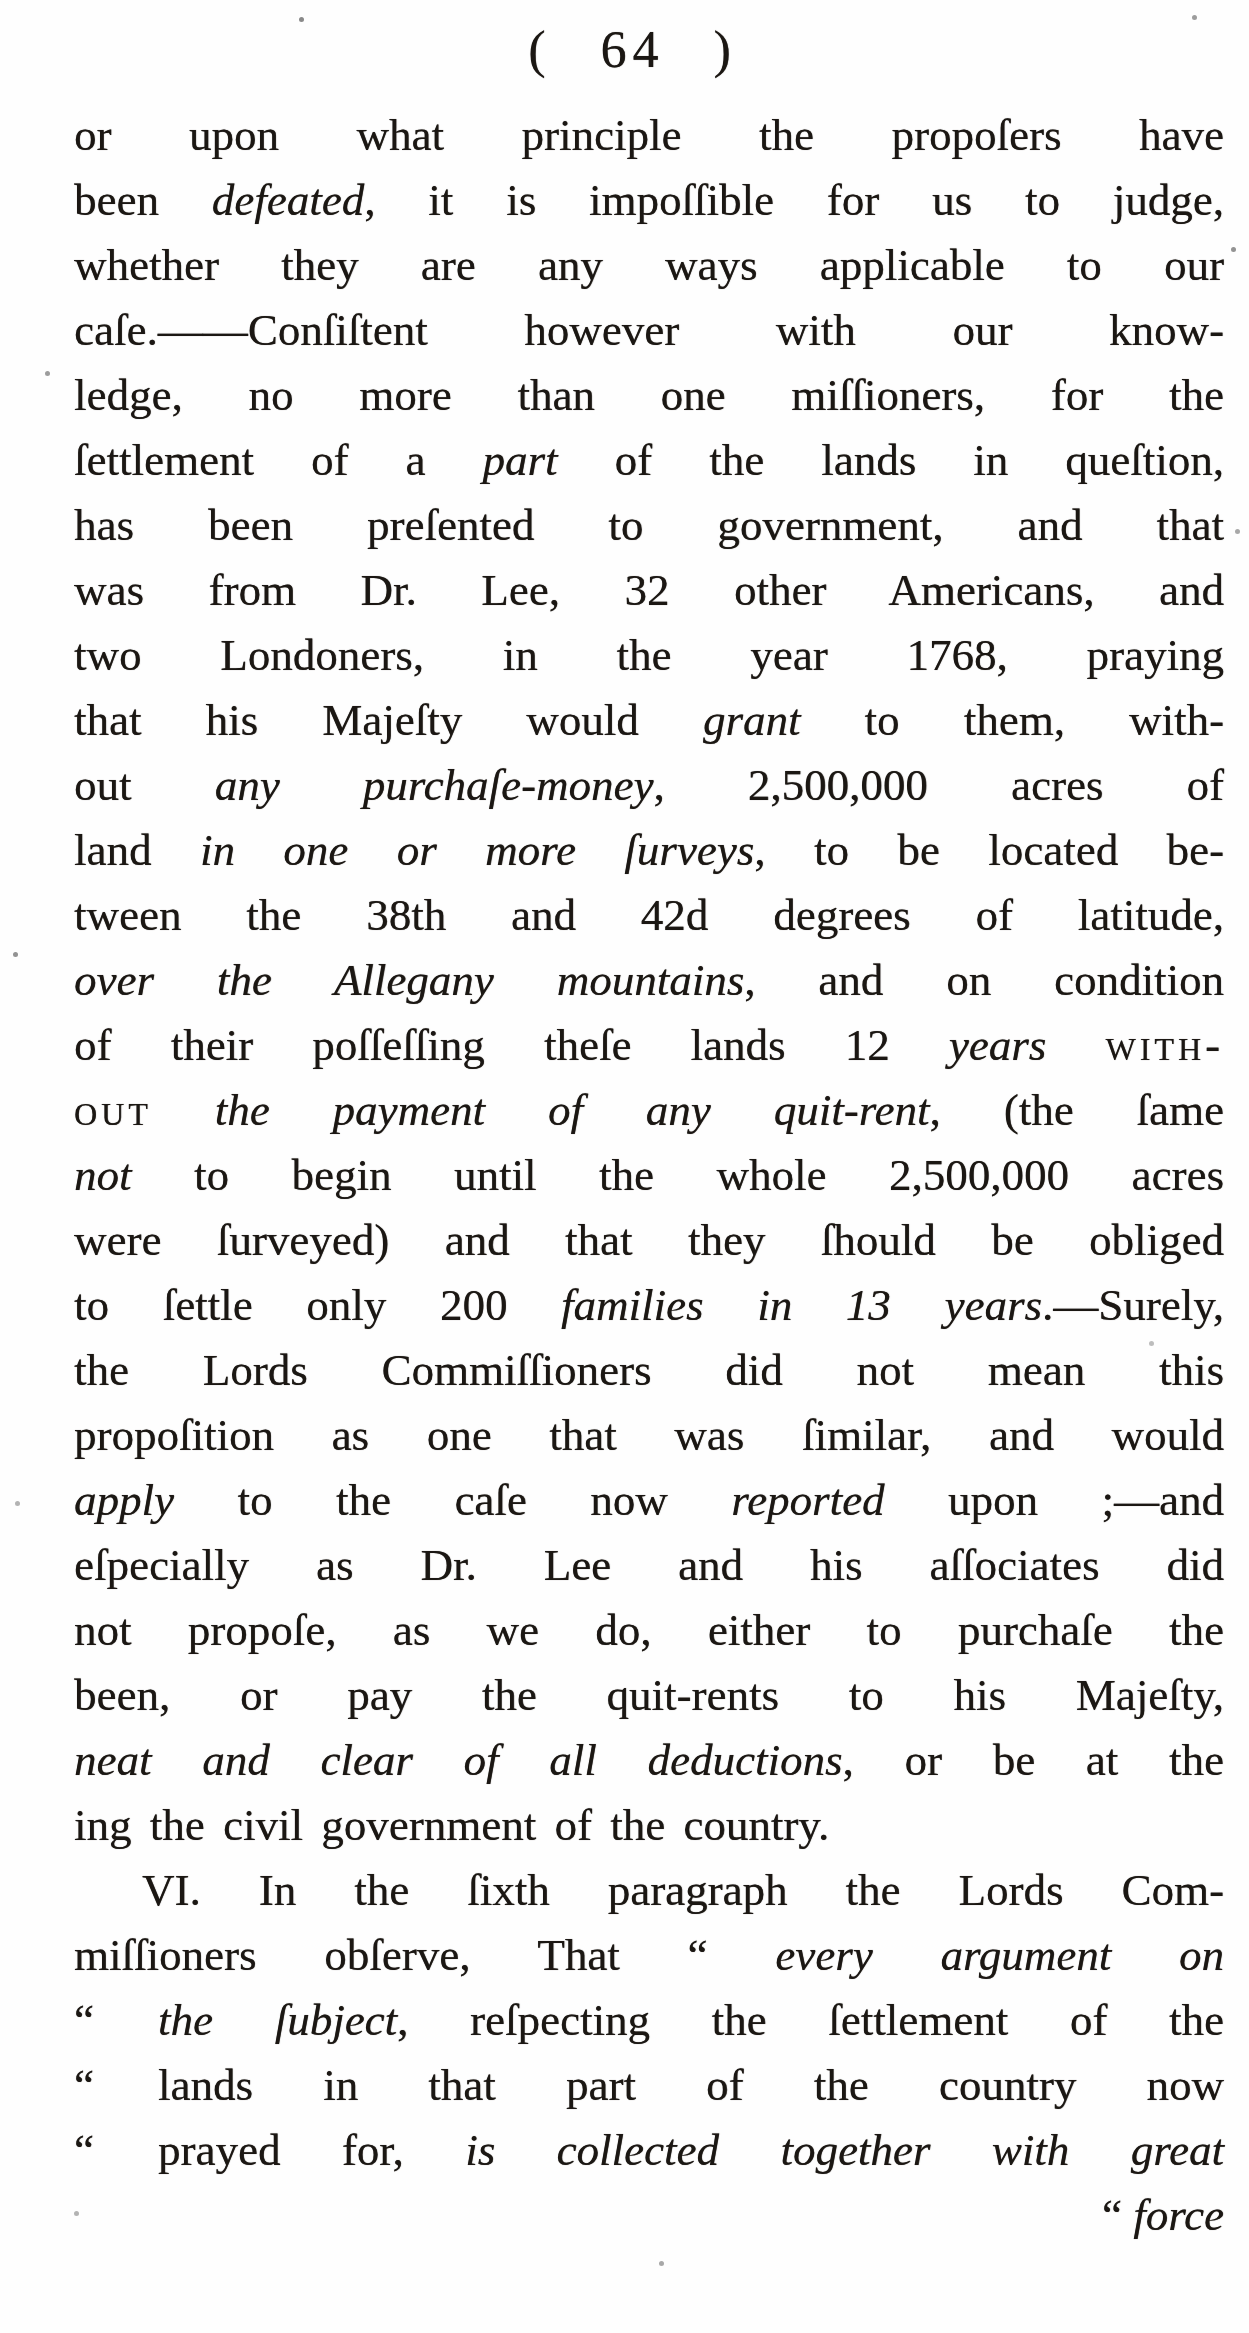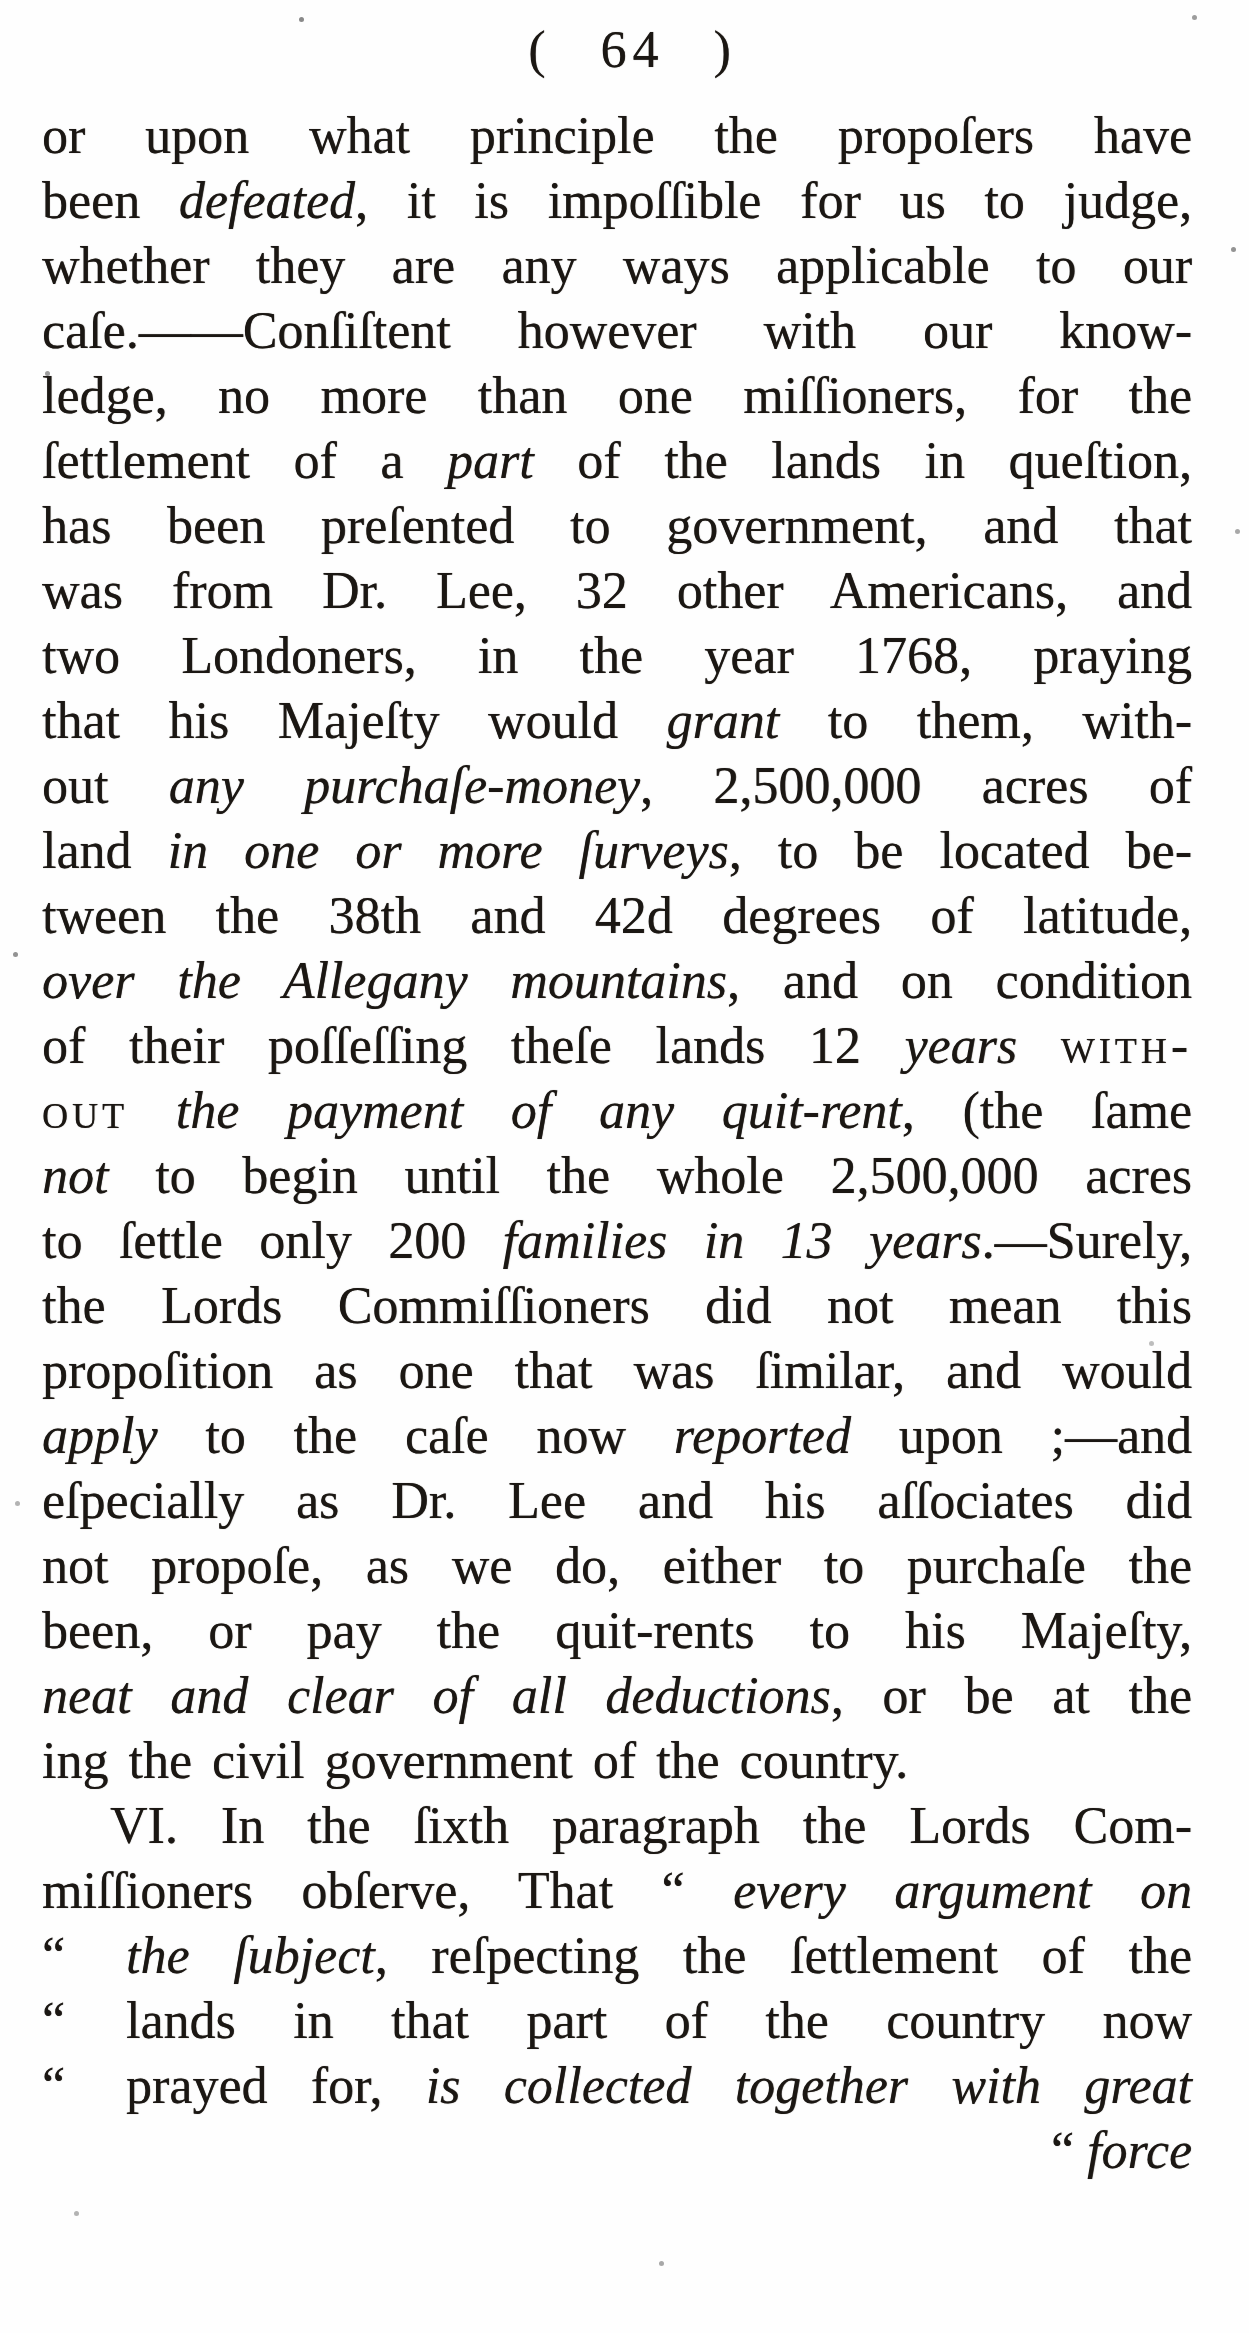--- a/index.html
+++ b/index.html
@@ -16,22 +16,22 @@
     position:absolute;
     top:20px;left:8px;width:100%;
     text-align:center;
     font-size:52px;
     letter-spacing:6px;
     word-spacing:30px;
     text-shadow:0.3px 0.3px 0.7px rgba(25,20,15,0.8);
   }
   .text-block{
     position:absolute;
-    top:103px;left:42px;width:1150px;
-    font-size:52px;
+    top:103px;left:74px;width:1150px;
+    font-size:45px;
     text-shadow:0.3px 0.3px 0.7px rgba(25,20,15,0.8);
   }
   .line{
     height:65px;
     line-height:65px;
     text-align:justify;
     text-align-last:justify;
   }
   .line.l{text-align:left;text-align-last:left;word-spacing:7px;}
   .line.r{text-align:right;text-align-last:right;}
@@ -71,20 +71,21 @@
       <div class="line j"><span>was from Dr. Lee, 32 other Americans, and</span></div>
       <div class="line j"><span>two Londoners, in the year 1768, praying</span></div>
       <div class="line j"><span>that his Majeſty would </span><em>grant</em><span> to them, with-</span></div>
       <div class="line j"><span>out </span><em>any purchaſe-money</em><span>, 2,500,000 acres of</span></div>
       <div class="line j"><span>land </span><em>in one or more ſurveys</em><span>, to be located be-</span></div>
       <div class="line j"><span>tween the 38th and 42d degrees of latitude,</span></div>
       <div class="line j"><em>over the Allegany mountains</em><span>, and on condition</span></div>
       <div class="line j"><span>of their poſſeſſing theſe lands 12 </span><em>years</em><span> </span><span class="sc">with-</span></div>
       <div class="line j"><span class="sc">out</span><span> </span><em>the payment of any quit-rent</em><span>, (the ſame</span></div>
       <div class="line j"><em>not</em><span> to begin until the whole 2,500,000 acres</span></div>
+      <div class="line j"><span>were ſurveyed) and that they ſhould be obliged</span></div>
       <div class="line j"><span>to ſettle only 200 </span><em>families in 13 years</em><span>.—Surely,</span></div>
       <div class="line j"><span>the Lords Commiſſioners did not mean this</span></div>
       <div class="line j"><span>propoſition as one that was ſimilar, and would</span></div>
       <div class="line j"><em>apply</em><span> to the caſe now </span><em>reported</em><span> upon ;—and</span></div>
       <div class="line j"><span>eſpecially as Dr. Lee and his aſſociates did</span></div>
       <div class="line j"><span>not propoſe, as we do, either to purchaſe the</span></div>
       <div class="line j"><span>been, or pay the quit-rents to his Majeſty,</span></div>
       <div class="line j"><em>neat and clear of all deductions</em><span>, or be at the</span></div>
       <div class="line l"><span>ing the civil government of the country.</span></div>
       <div class="line j" style="text-indent: 68px;"><span>VI. In the ſixth paragraph the Lords Com-</span></div>

